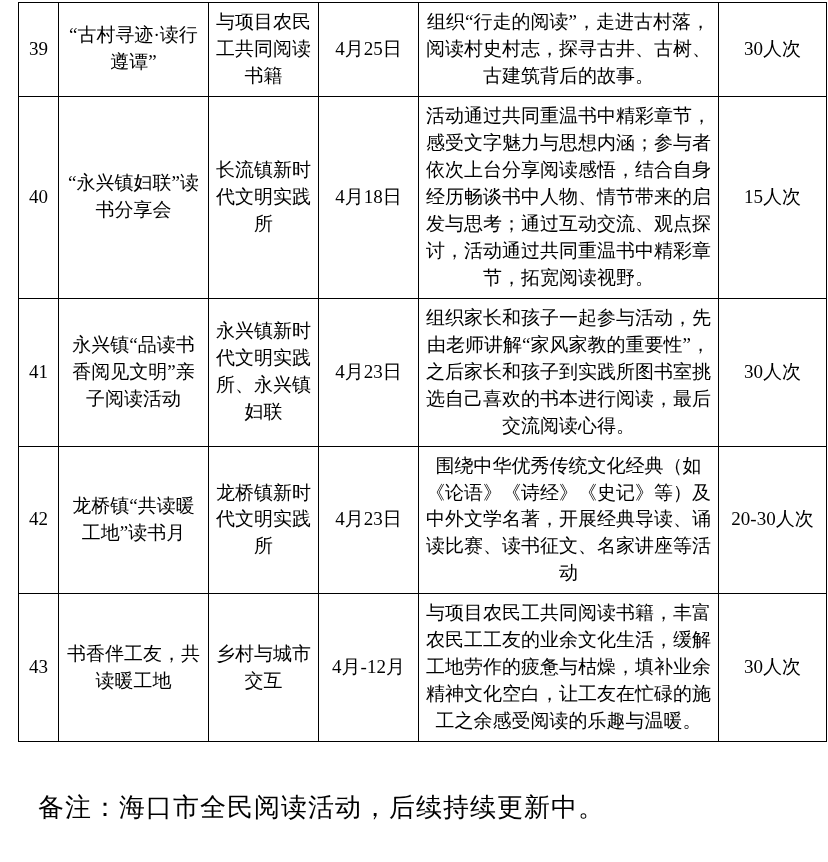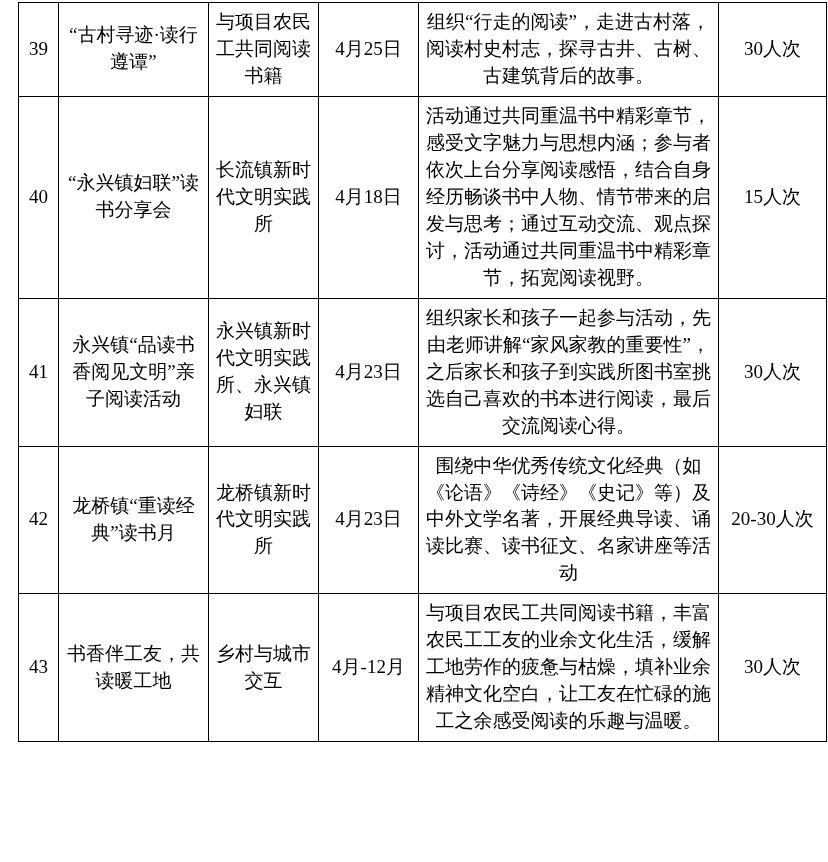--- a/index.html
+++ b/index.html
@@ -102,32 +102,33 @@
         <td>41</td>
         <td>永兴镇“品读书香阅见文明”亲子阅读活动</td>
         <td>永兴镇新时代文明实践所、永兴镇妇联</td>
         <td>4月23日</td>
         <td class="desc">组织家长和孩子一起参与活动，先由老师讲解“家风家教的重要性”，之后家长和孩子到实践所图书室挑选自己喜欢的书本进行阅读，最后交流阅读心得。</td>
         <td>30人次</td>
       </tr>
 
       <tr>
         <td>42</td>
-        <td>龙桥镇“重读经典”读书月</td>
+        <td>龙桥镇“共读暖工地”读书月</td>
         <td>龙桥镇新时代文明实践所</td>
         <td>4月23日</td>
         <td class="desc">围绕中华优秀传统文化经典（如《论语》《诗经》《史记》等）及中外文学名著，开展经典导读、诵读比赛、读书征文、名家讲座等活动</td>
         <td>20-30人次</td>
       </tr>
 
       <tr>
         <td>43</td>
         <td>书香伴工友，共读暖工地</td>
         <td>乡村与城市交互</td>
         <td>4月-12月</td>
         <td class="desc">与项目农民工共同阅读书籍，丰富农民工工友的业余文化生活，缓解工地劳作的疲惫与枯燥，填补业余精神文化空白，让工友在忙碌的施工之余感受阅读的乐趣与温暖。</td>
         <td>30人次</td>
       </tr>
     </tbody>
   </table>
 
+  <div class="note">备注：海口市全民阅读活动，后续持续更新中。</div>
 
 </div>
 
 </body></html>

